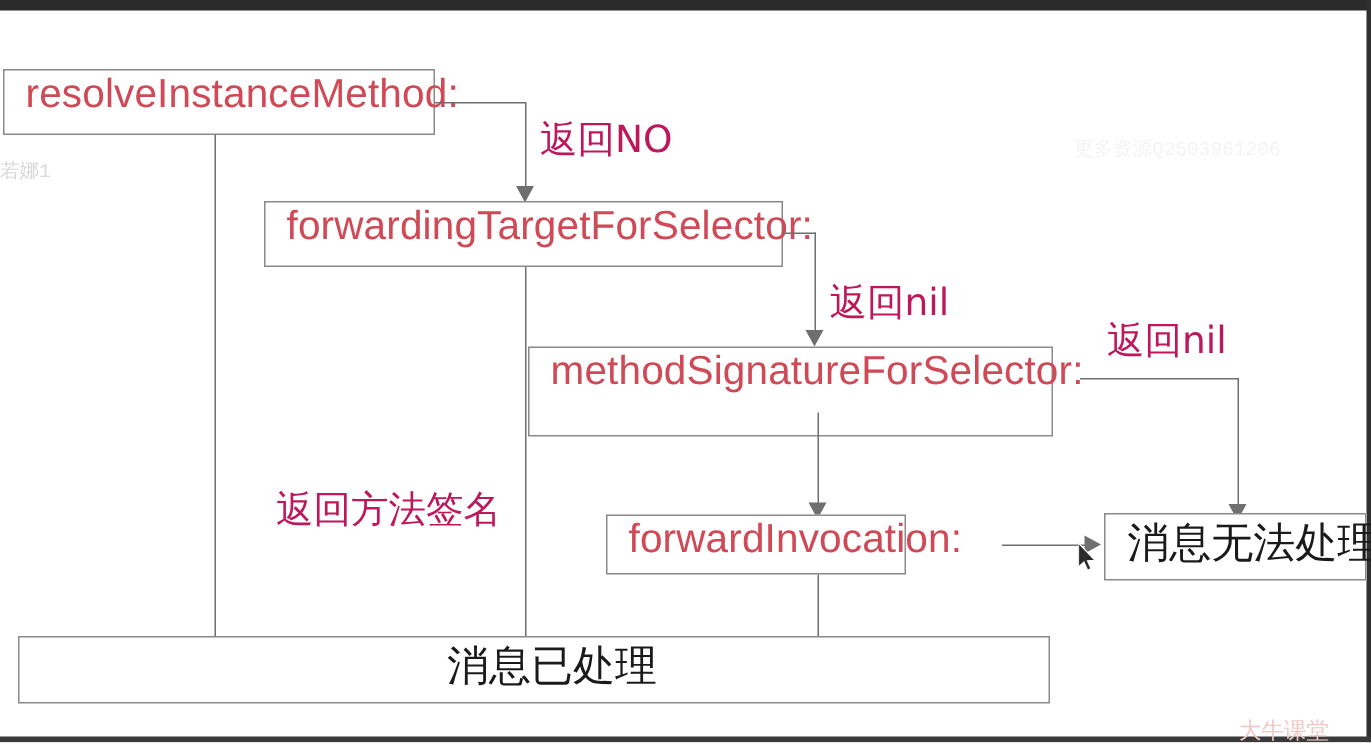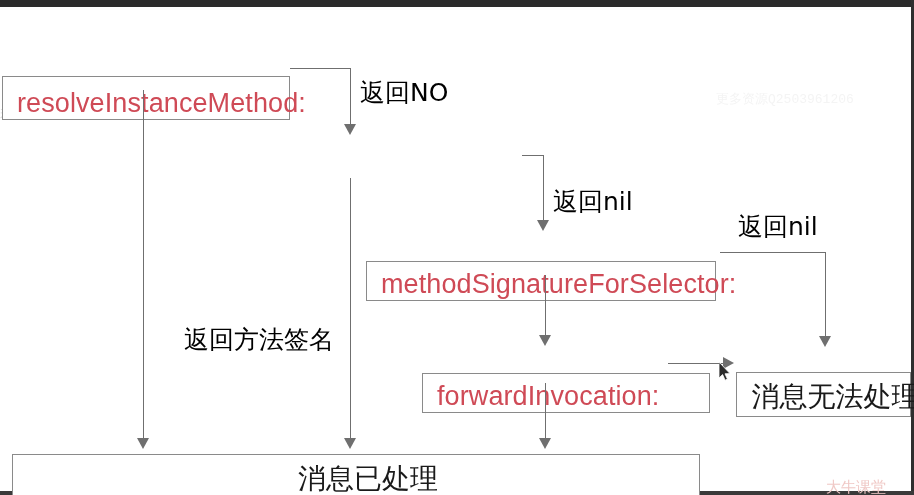--- a/index.html
+++ b/index.html
@@ -35,42 +35,41 @@
     background: #2f2f2f;
   }
 
   
   .node {
     position: absolute;
     box-sizing: border-box;
     border: 1.5px solid #8a8a8a;
     background: #ffffff;
     display: flex;
-    align-items: flex-end;
+    align-items: flex-start;
     white-space: nowrap;
-    margin-top: 30px;
   }
   .node.code {
     color: #cf4a56;
     font-size: 27px;
     padding-left: 14px;
     letter-spacing: 0.1px;
   }
   .node.terminal {
     color: #1a1a1a;
     font-size: 28px;
     justify-content: center;
     font-family: "DejaVu Sans", "Liberation Sans", sans-serif;
     padding-left: 24px;
   }
 
   
   .edge-label {
     position: absolute;
-    color: #000000;
+    color: #be185d;
     font-size: 25px;
     white-space: nowrap;
     font-family: "DejaVu Sans", "Liberation Sans", sans-serif;
   }
 
   
   .vline {
     position: absolute;
     width: 0;
     border-left: 1.6px solid #6f6f6f;
@@ -131,43 +130,46 @@
   </div>
 
   <div class="hline" style="left:290px; top:68px; width:60px;"></div>
   <div class="vline" style="left:350px; top:68px; height:58px;"></div>
   <div class="arrow-down" style="left:344px; top:124px;"></div>
   <div class="edge-label" style="left:360px; top:76px;">返回NO</div>
 
   <div class="vline" style="left:143px; top:90px; height:351px;"></div>
   <div class="arrow-down" style="left:137px; top:438px;"></div>
 
+  <div class="node code" style="left:176px; top:134px; width:346px; height:44px;">
+    <span>forwardingTargetForSelector:</span>
+  </div>
 
   <div class="hline" style="left:522px; top:155px; width:22px;"></div>
   <div class="vline" style="left:543px; top:155px; height:67px;"></div>
   <div class="arrow-down" style="left:537px; top:220px;"></div>
   <div class="edge-label" style="left:553px; top:185px;">返回nil</div>
 
   <div class="vline" style="left:350px; top:178px; height:263px;"></div>
   <div class="arrow-down" style="left:344px; top:438px;"></div>
   <div class="edge-label" style="left:184px; top:323px;">返回方法签名</div>
 
-  <div class="node code" style="left:366px; top:231px; width:350px; height:40px;">
+  <div class="node code" style="left:352px; top:231px; width:350px; height:60px;">
     <span>methodSignatureForSelector:</span>
   </div>
 
   <div class="hline" style="left:720px; top:252px; width:106px;"></div>
   <div class="vline" style="left:825px; top:252px; height:87px;"></div>
   <div class="arrow-down" style="left:819px; top:336px;"></div>
   <div class="edge-label" style="left:738px; top:210px;">返回nil</div>
 
   <div class="vline" style="left:545px; top:275px; height:64px;"></div>
   <div class="arrow-down" style="left:539px; top:335px;"></div>
 
-  <div class="node code" style="left:422px; top:343px; width:288px; height:40px;">
+  <div class="node code" style="left:404px; top:343px; width:200px; height:40px;">
     <span>forwardInvocation:</span>
   </div>
 
   <div class="hline" style="left:668px; top:363px; width:58px;"></div>
   <div class="arrow-right" style="left:723px; top:357px;"></div>
 
   <div class="vline" style="left:545px; top:383px; height:58px;"></div>
   <div class="arrow-down" style="left:539px; top:438px;"></div>
 
   <div class="node terminal" style="left:736px; top:342px; width:175px; height:45px;">

